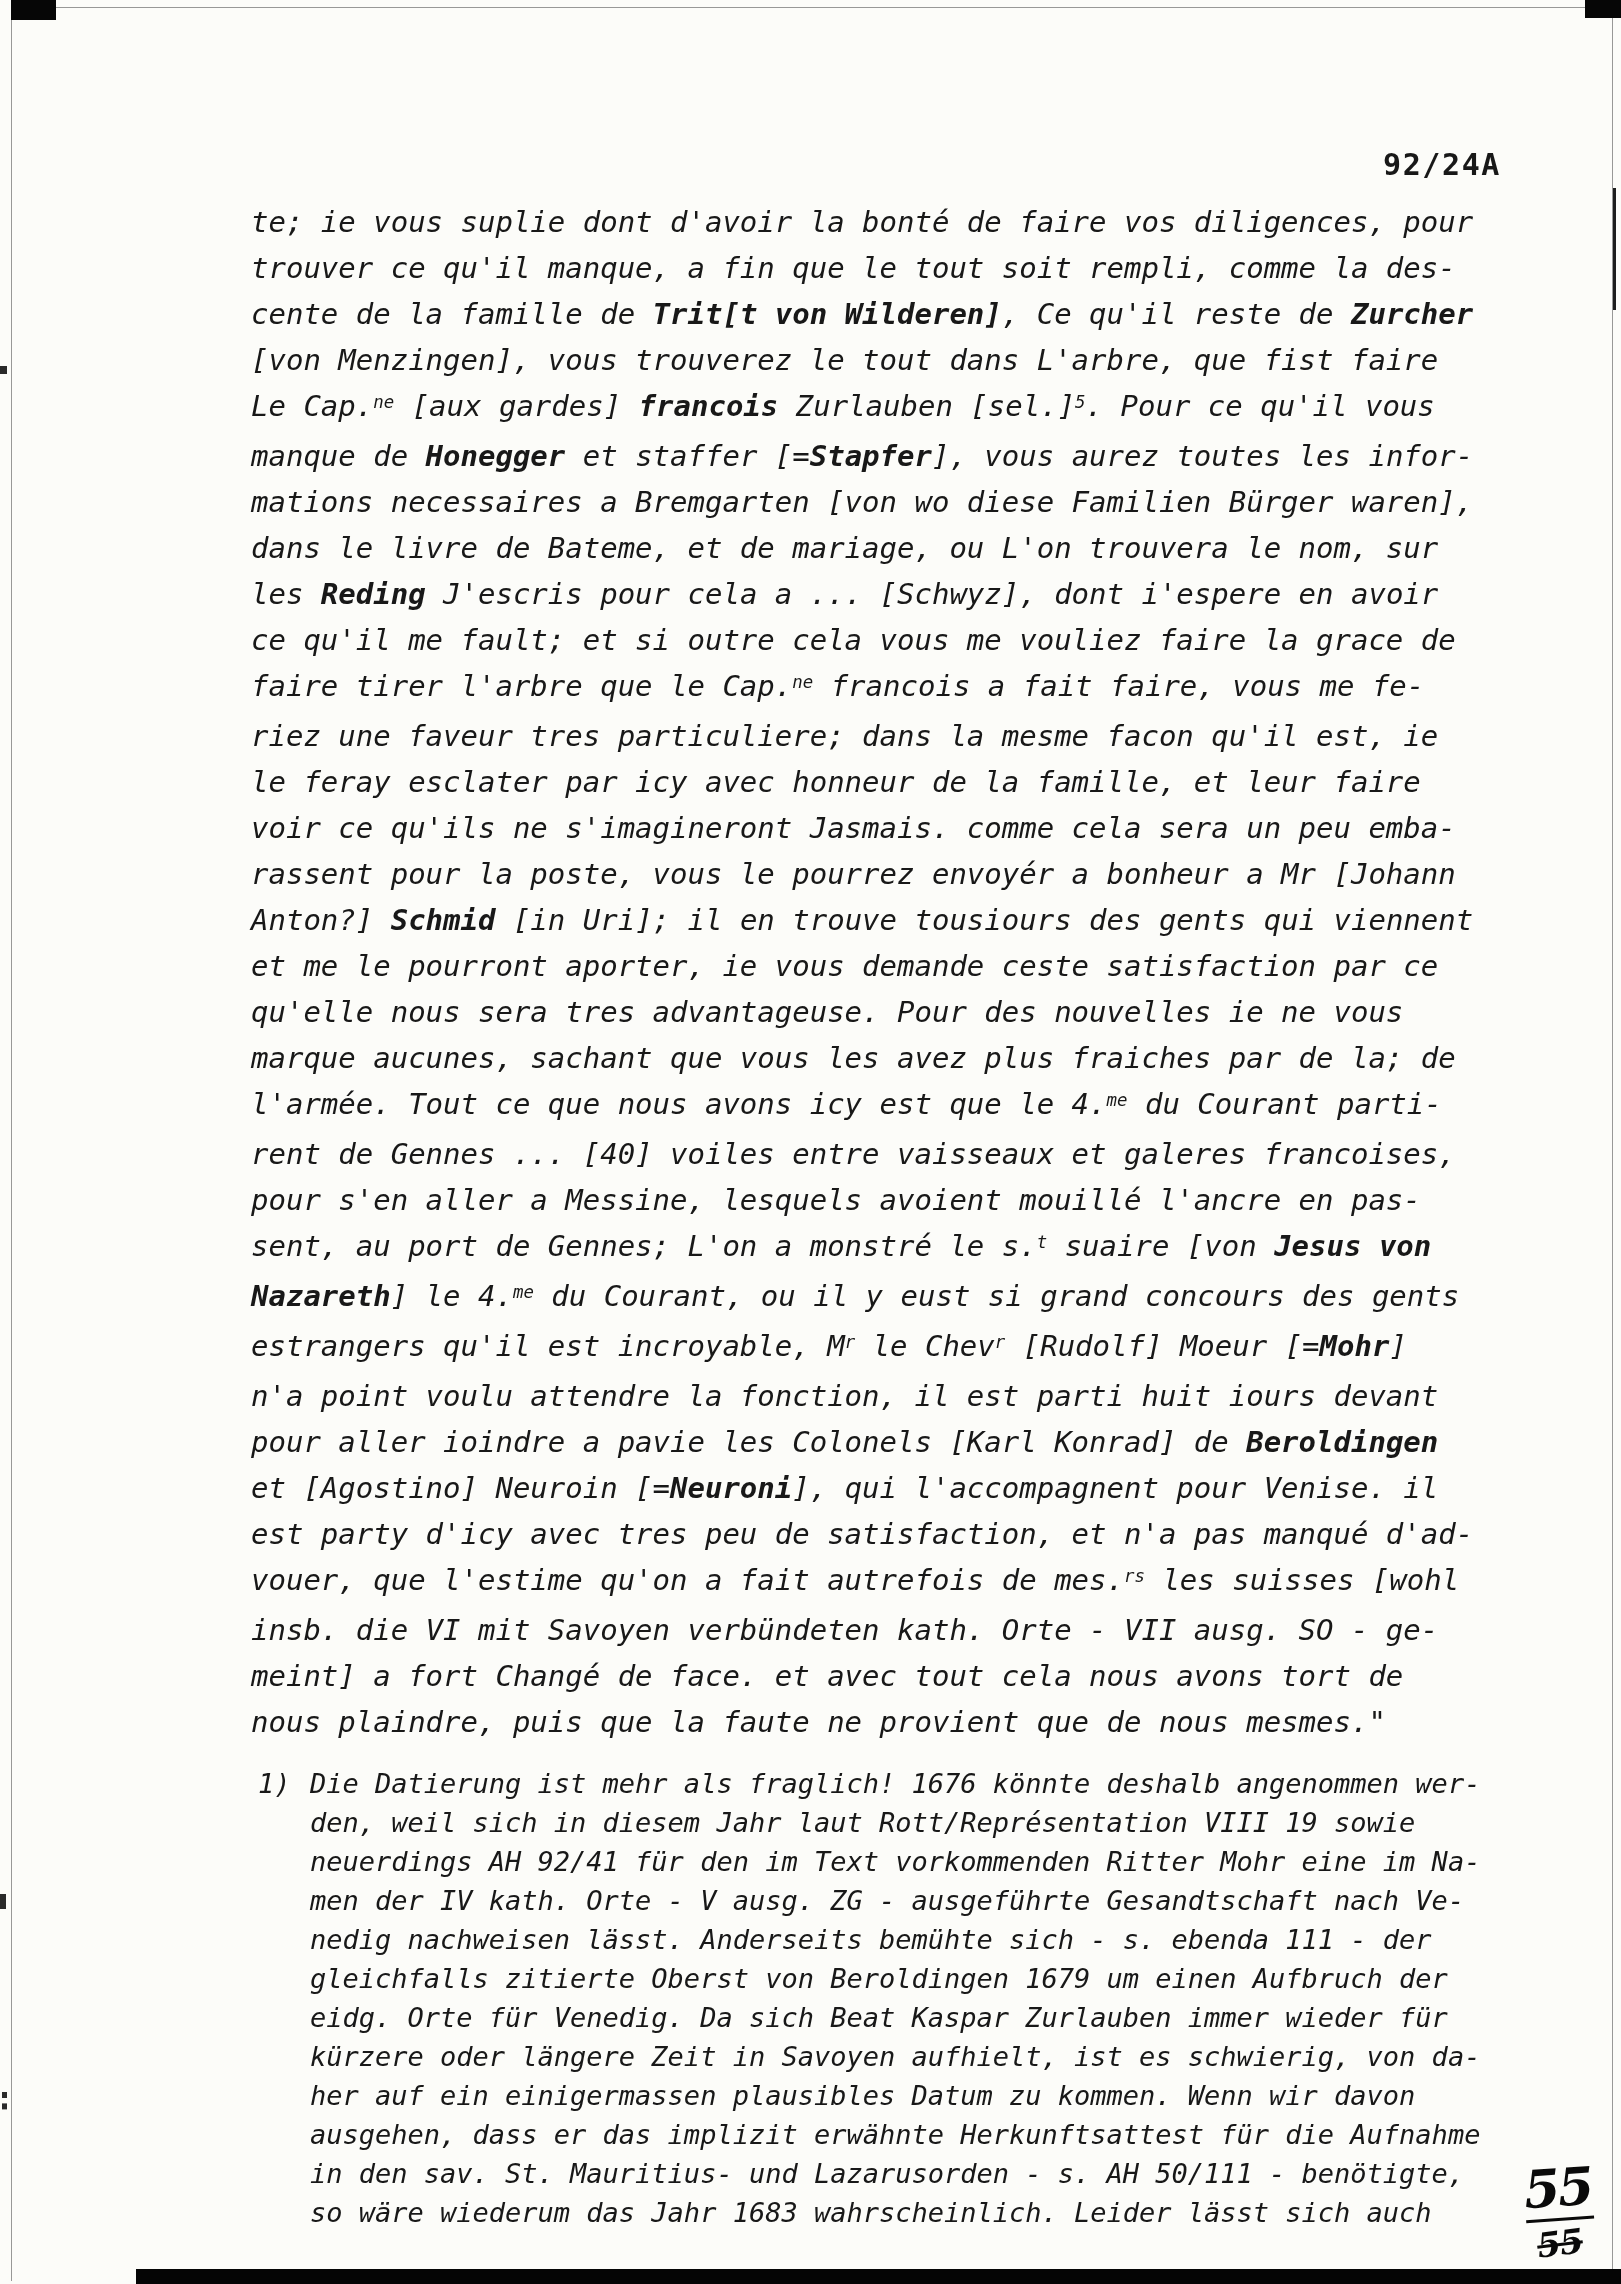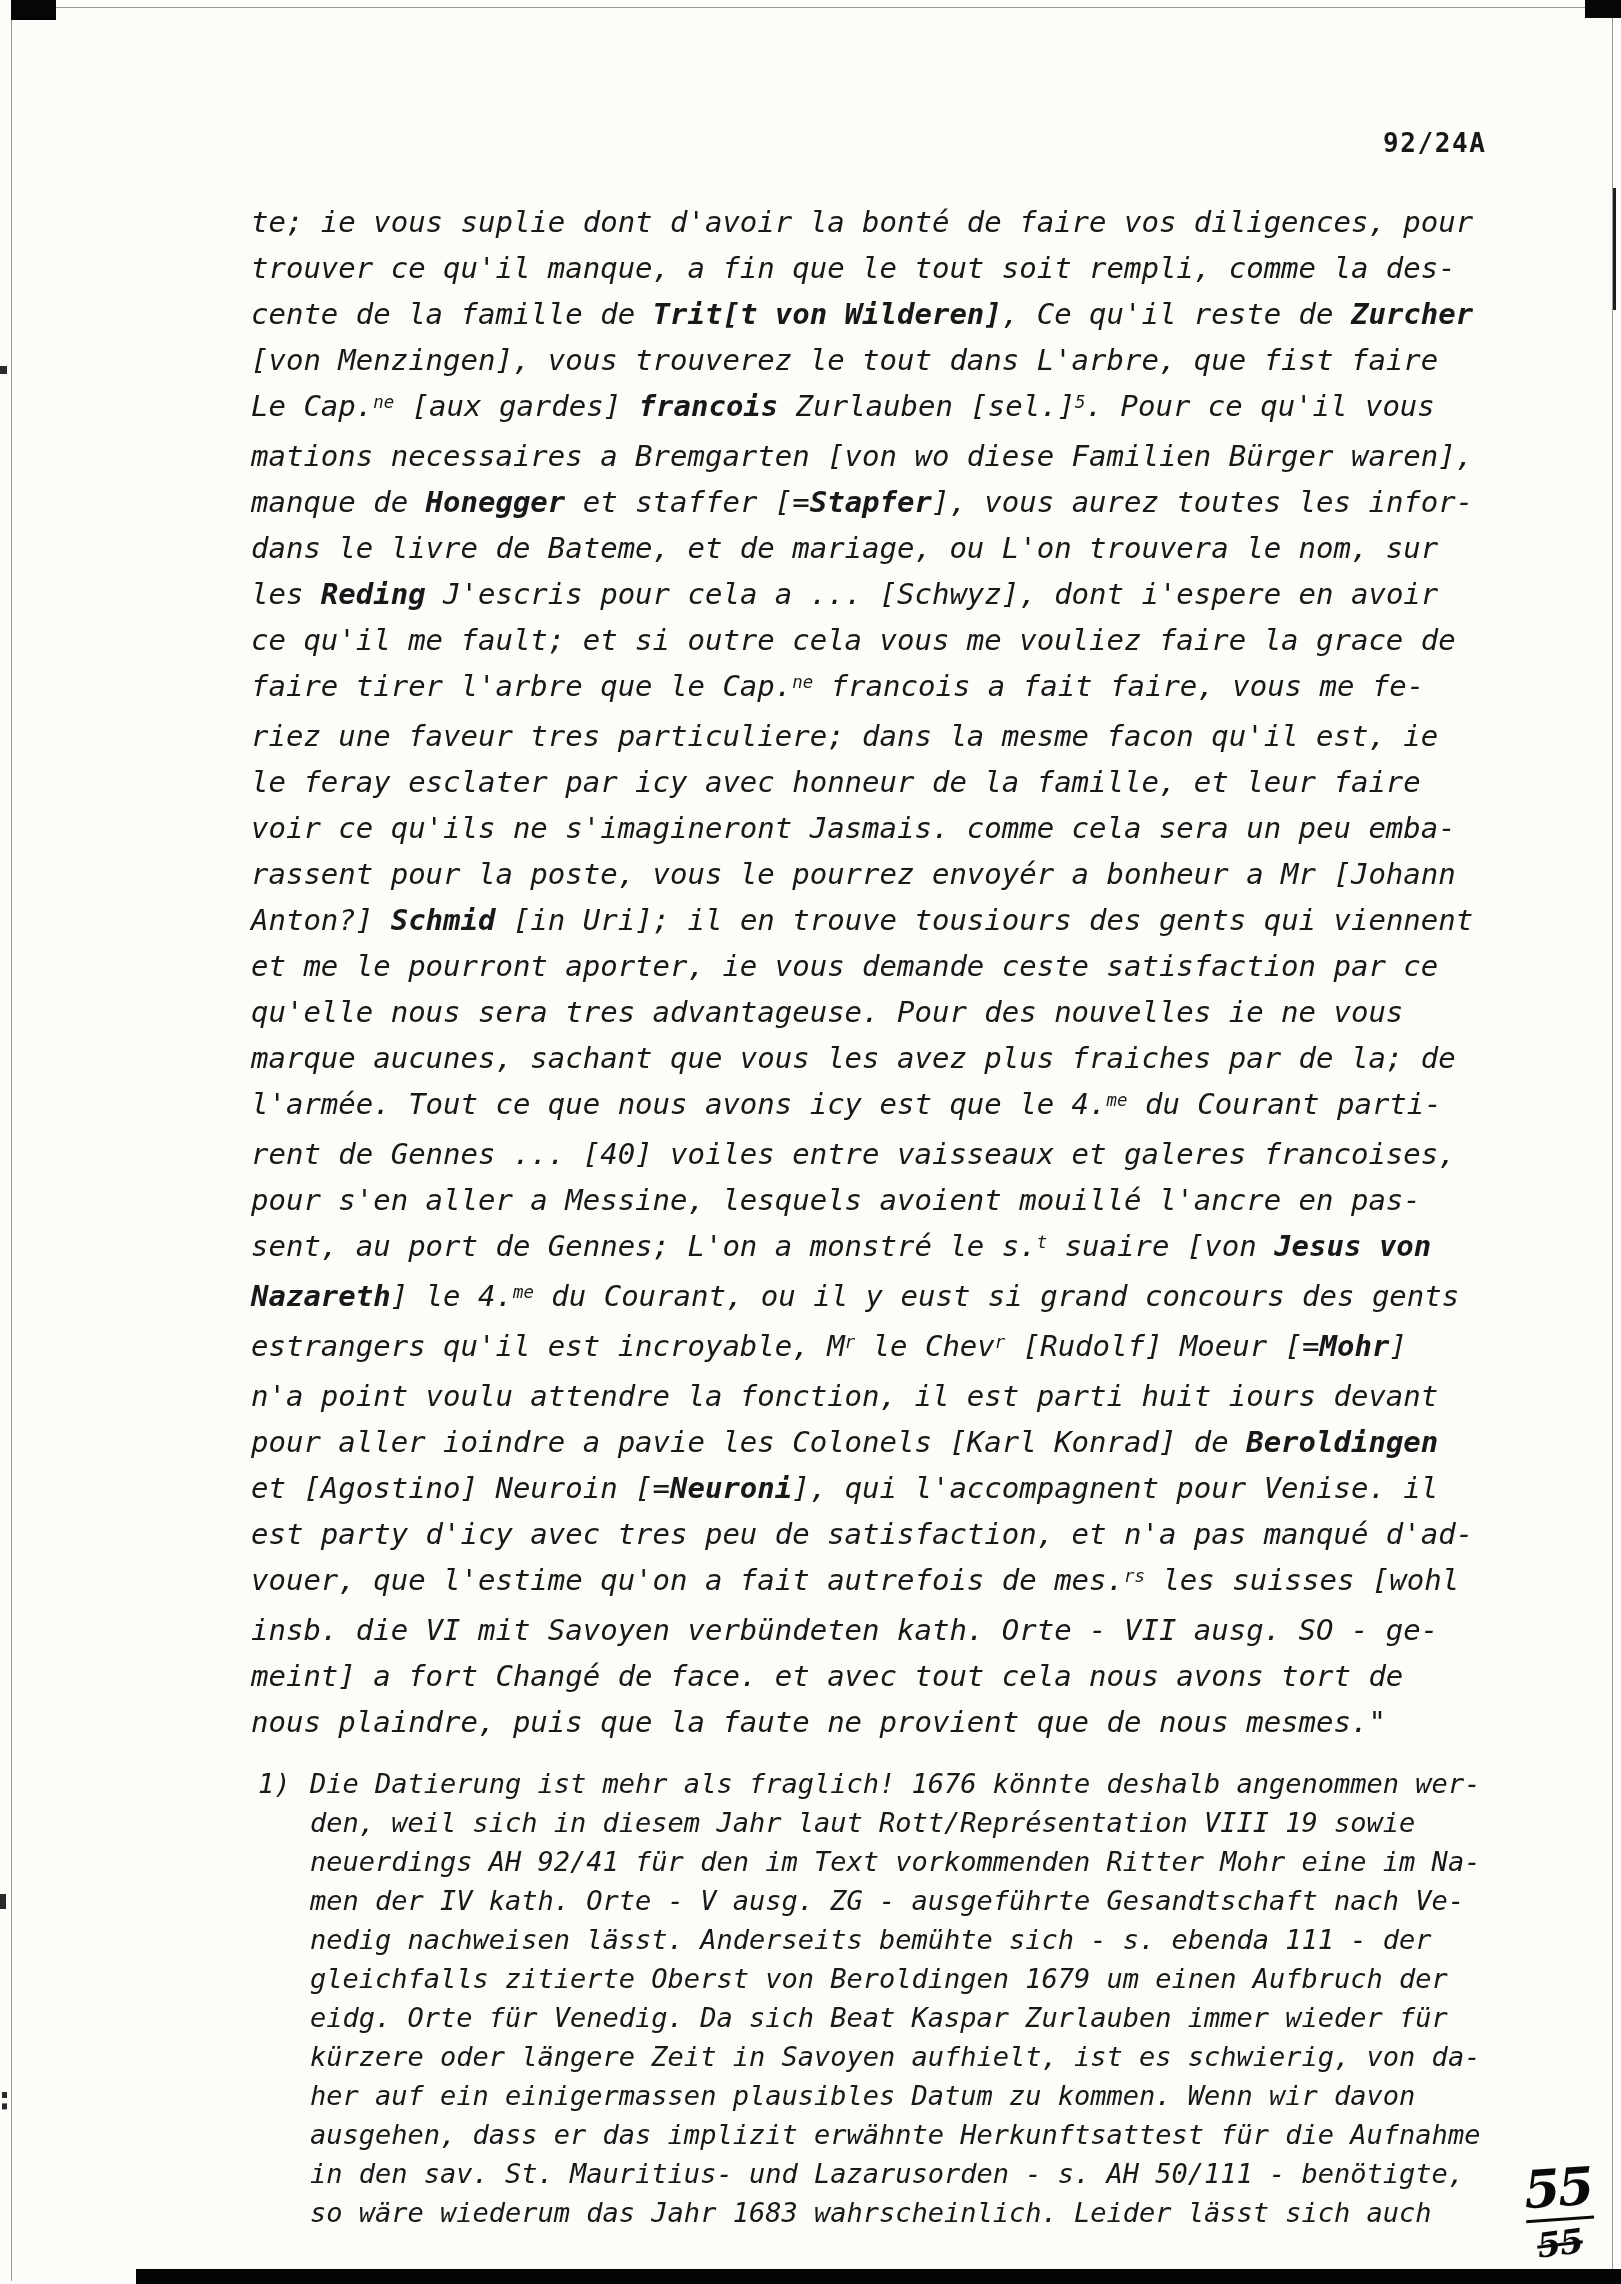--- a/index.html
+++ b/index.html
@@ -20,22 +20,22 @@
   }
   .corner-tl{position:absolute;left:11.4px;top:0;width:45px;height:19.5px;background:#060606;}
   .corner-tr{position:absolute;right:0;top:0;width:37px;height:18px;background:#060606;}
   .bottom-bar{position:absolute;left:136px;top:2269px;right:0;height:14.6px;background:#050505;}
   .right-tick{position:absolute;left:1613px;top:188px;width:3.2px;height:122px;background:#1d1d1d;}
   .edge-mark{position:absolute;background:#2a2a2a;}
   .m1{left:0;top:366px;width:7.3px;height:8px;}
   .m2{left:0;top:1894px;width:5.7px;height:14.6px;}
   .m3{left:1.6px;top:2092px;width:5.7px;height:5.7px;box-shadow:0 11.4px 0 #2a2a2a;}
   .page-number{
-    position:absolute;left:1383px;top:128px;
-    font-size:26px;font-weight:bold;letter-spacing:1.6px;
+    position:absolute;left:1383px;top:147px;
+    font-size:30px;font-weight:bold;letter-spacing:1.6px;
   }
   .letter-body{
     position:absolute;left:251px;top:199px;
     font-size:29px;line-height:46px;
     font-style:italic;
   }
   .tline{white-space:pre;}
   .b{font-weight:bold;margin-top:48px;}
   .sup{font-size:0.6em;position:relative;top:-0.45em;}
   .footnote{
@@ -66,22 +66,22 @@
   <div class="edge-mark m3"></div>
 
   <div class="page-number">92/24A</div>
 
   <div class="letter-body" id="letter-body">
       <div class="tline"><span>te; ie vous suplie dont d'avoir la bonté de faire vos diligences, pour</span></div>
       <div class="tline"><span>trouver ce qu'il manque, a fin que le tout soit rempli, comme la des-</span></div>
       <div class="tline"><span>cente de la famille de </span><span class="b">Trit[t von Wilderen]</span><span>, Ce qu'il reste de </span><span class="b">Zurcher</span></div>
       <div class="tline"><span>[von Menzingen], vous trouverez le tout dans L'arbre, que fist faire</span></div>
       <div class="tline"><span>Le Cap.</span><span class="sup">ne</span><span> [aux gardes] </span><span class="b">francois</span><span> Zurlauben [sel.]</span><span class="sup">5</span><span>. Pour ce qu'il vous</span></div>
+      <div class="tline"><span>manque de </span><span class="b">Honegger</span><span> et staffer [=</span><span class="b">Stapfer</span><span>], vous aurez toutes les infor-</span></div>
       <div class="tline"><span>mations necessaires a Bremgarten [von wo diese Familien Bürger waren],</span></div>
-      <div class="tline"><span>manque de </span><span class="b">Honegger</span><span> et staffer [=</span><span class="b">Stapfer</span><span>], vous aurez toutes les infor-</span></div>
       <div class="tline"><span>dans le livre de Bateme, et de mariage, ou L'on trouvera le nom, sur</span></div>
       <div class="tline"><span>les </span><span class="b">Reding</span><span> J'escris pour cela a ... [Schwyz], dont i'espere en avoir</span></div>
       <div class="tline"><span>ce qu'il me fault; et si outre cela vous me vouliez faire la grace de</span></div>
       <div class="tline"><span>faire tirer l'arbre que le Cap.</span><span class="sup">ne</span><span> francois a fait faire, vous me fe-</span></div>
       <div class="tline"><span>riez une faveur tres particuliere; dans la mesme facon qu'il est, ie</span></div>
       <div class="tline"><span>le feray esclater par icy avec honneur de la famille, et leur faire</span></div>
       <div class="tline"><span>voir ce qu'ils ne s'imagineront Jasmais. comme cela sera un peu emba-</span></div>
       <div class="tline"><span>rassent pour la poste, vous le pourrez envoyér a bonheur a Mr [Johann</span></div>
       <div class="tline"><span>Anton?] </span><span class="b">Schmid</span><span> [in Uri]; il en trouve tousiours des gents qui viennent</span></div>
       <div class="tline"><span>et me le pourront aporter, ie vous demande ceste satisfaction par ce</span></div>

